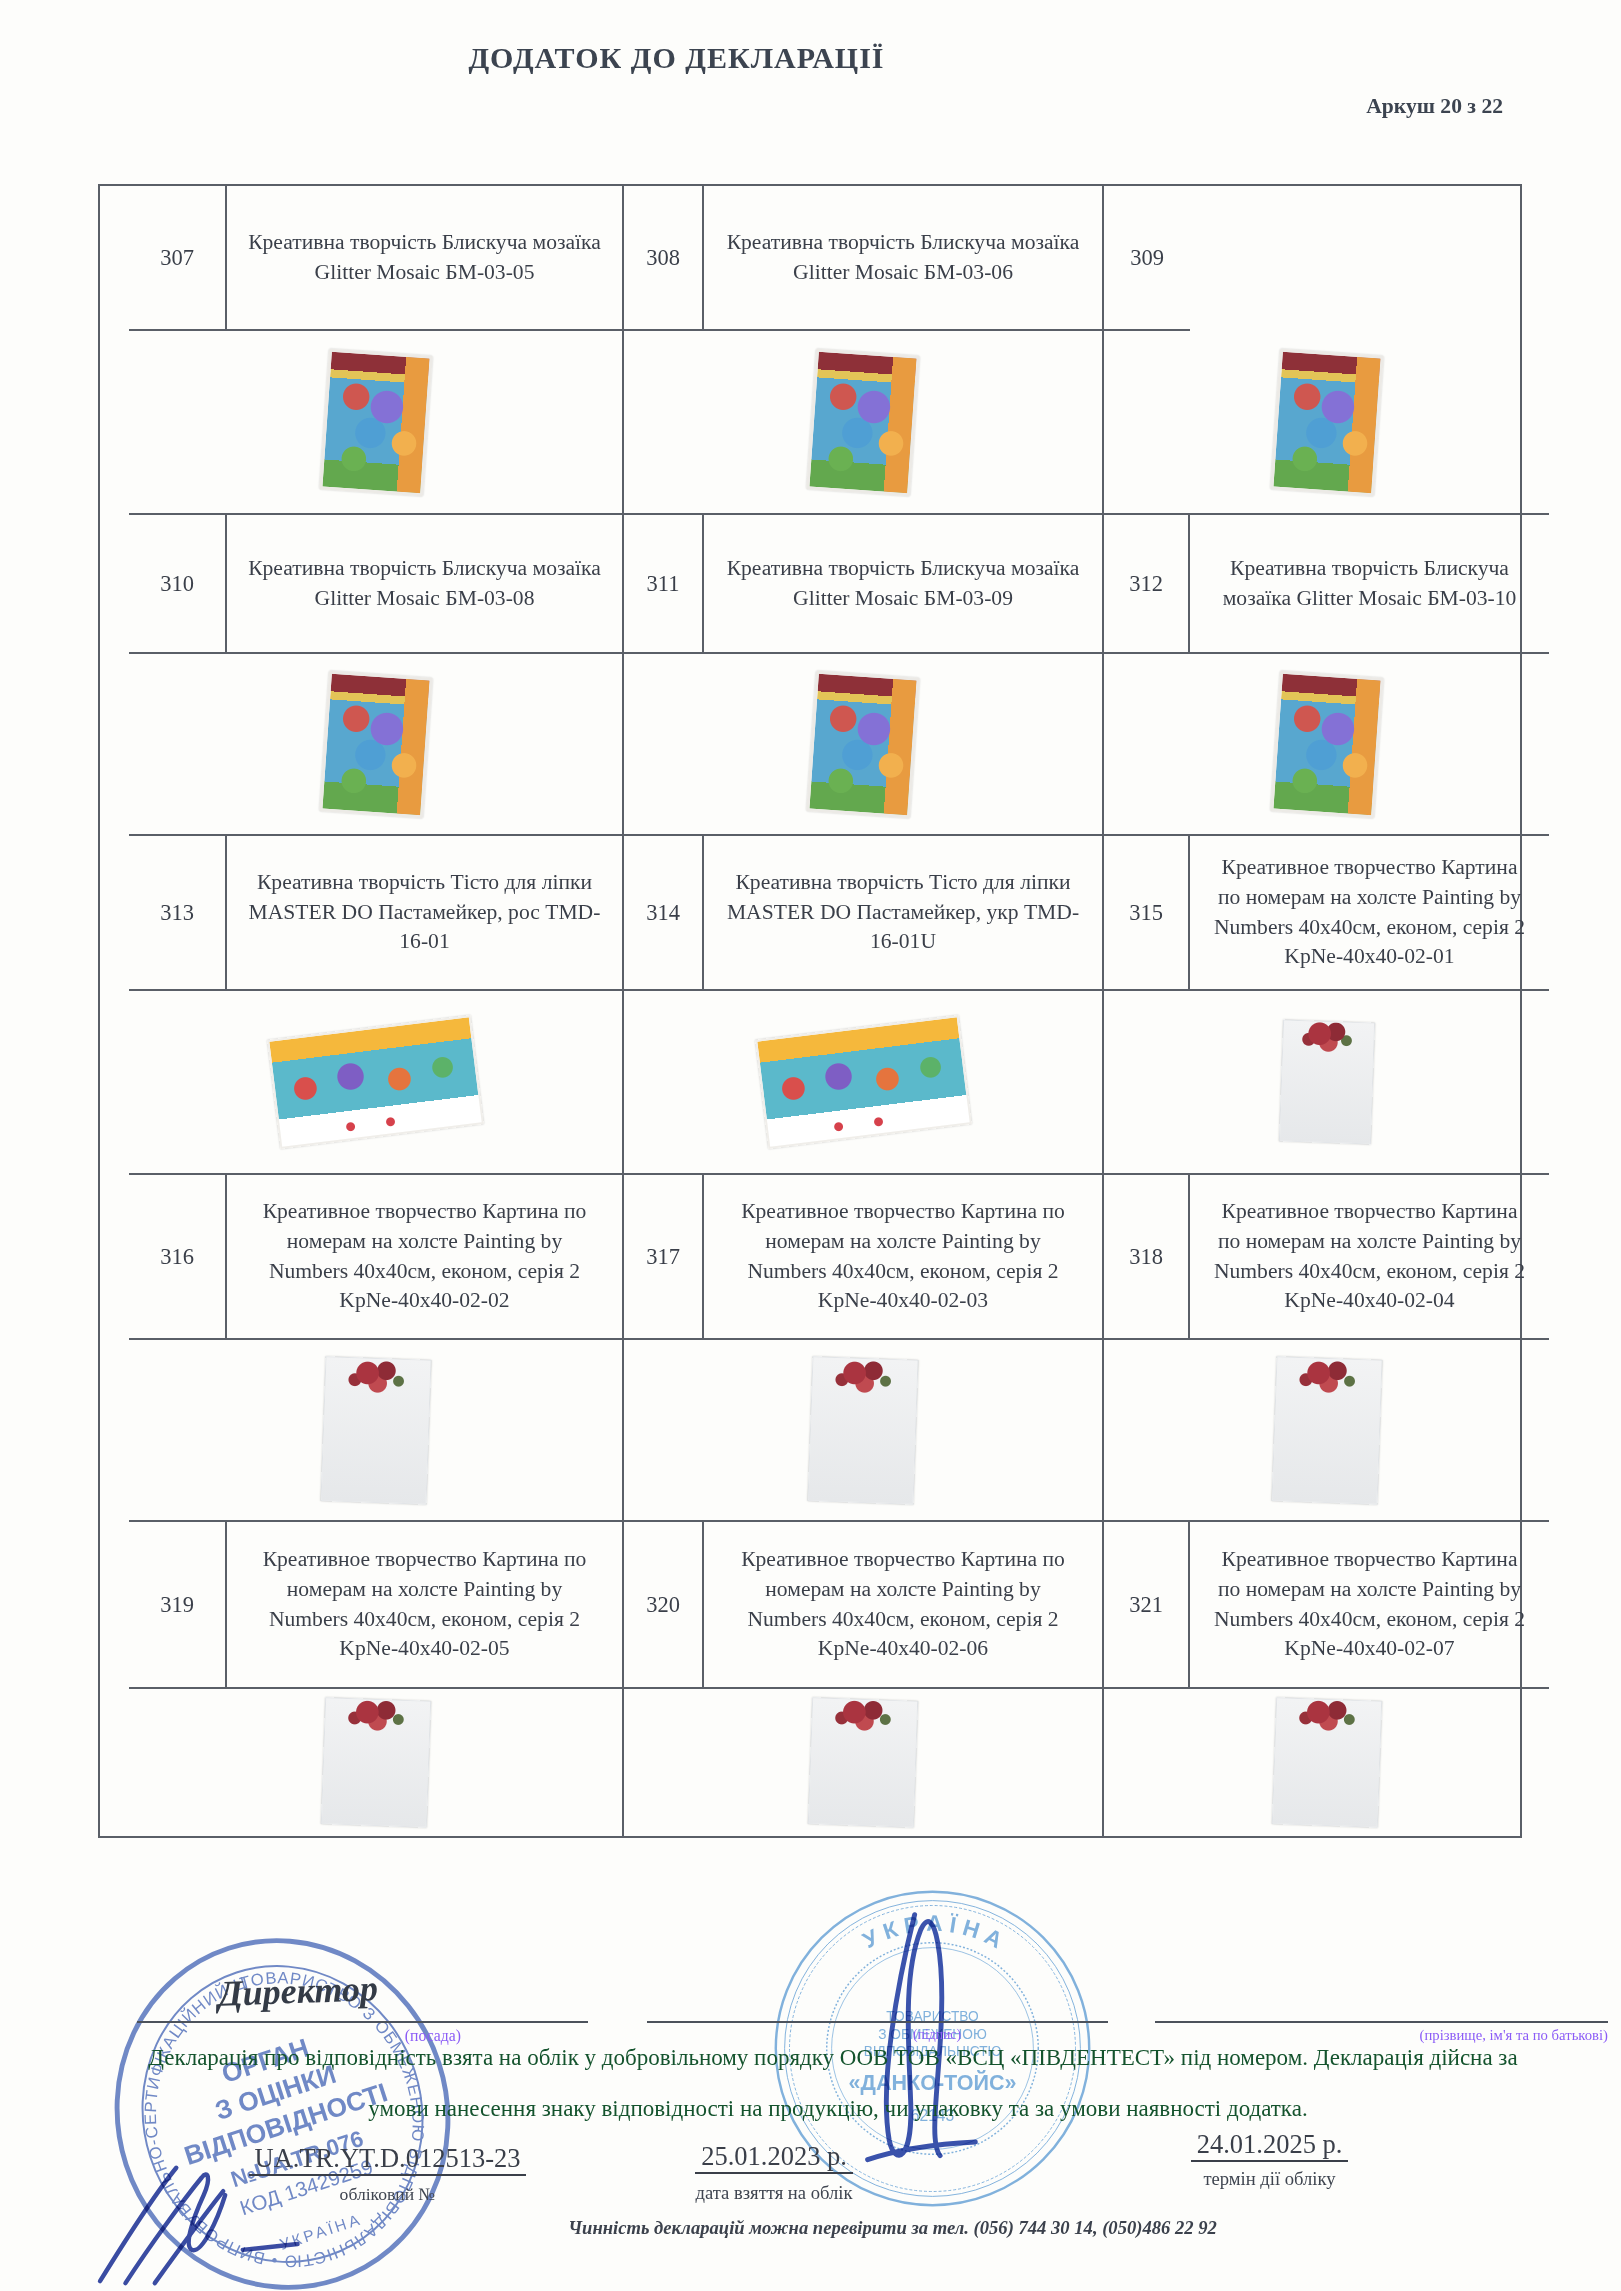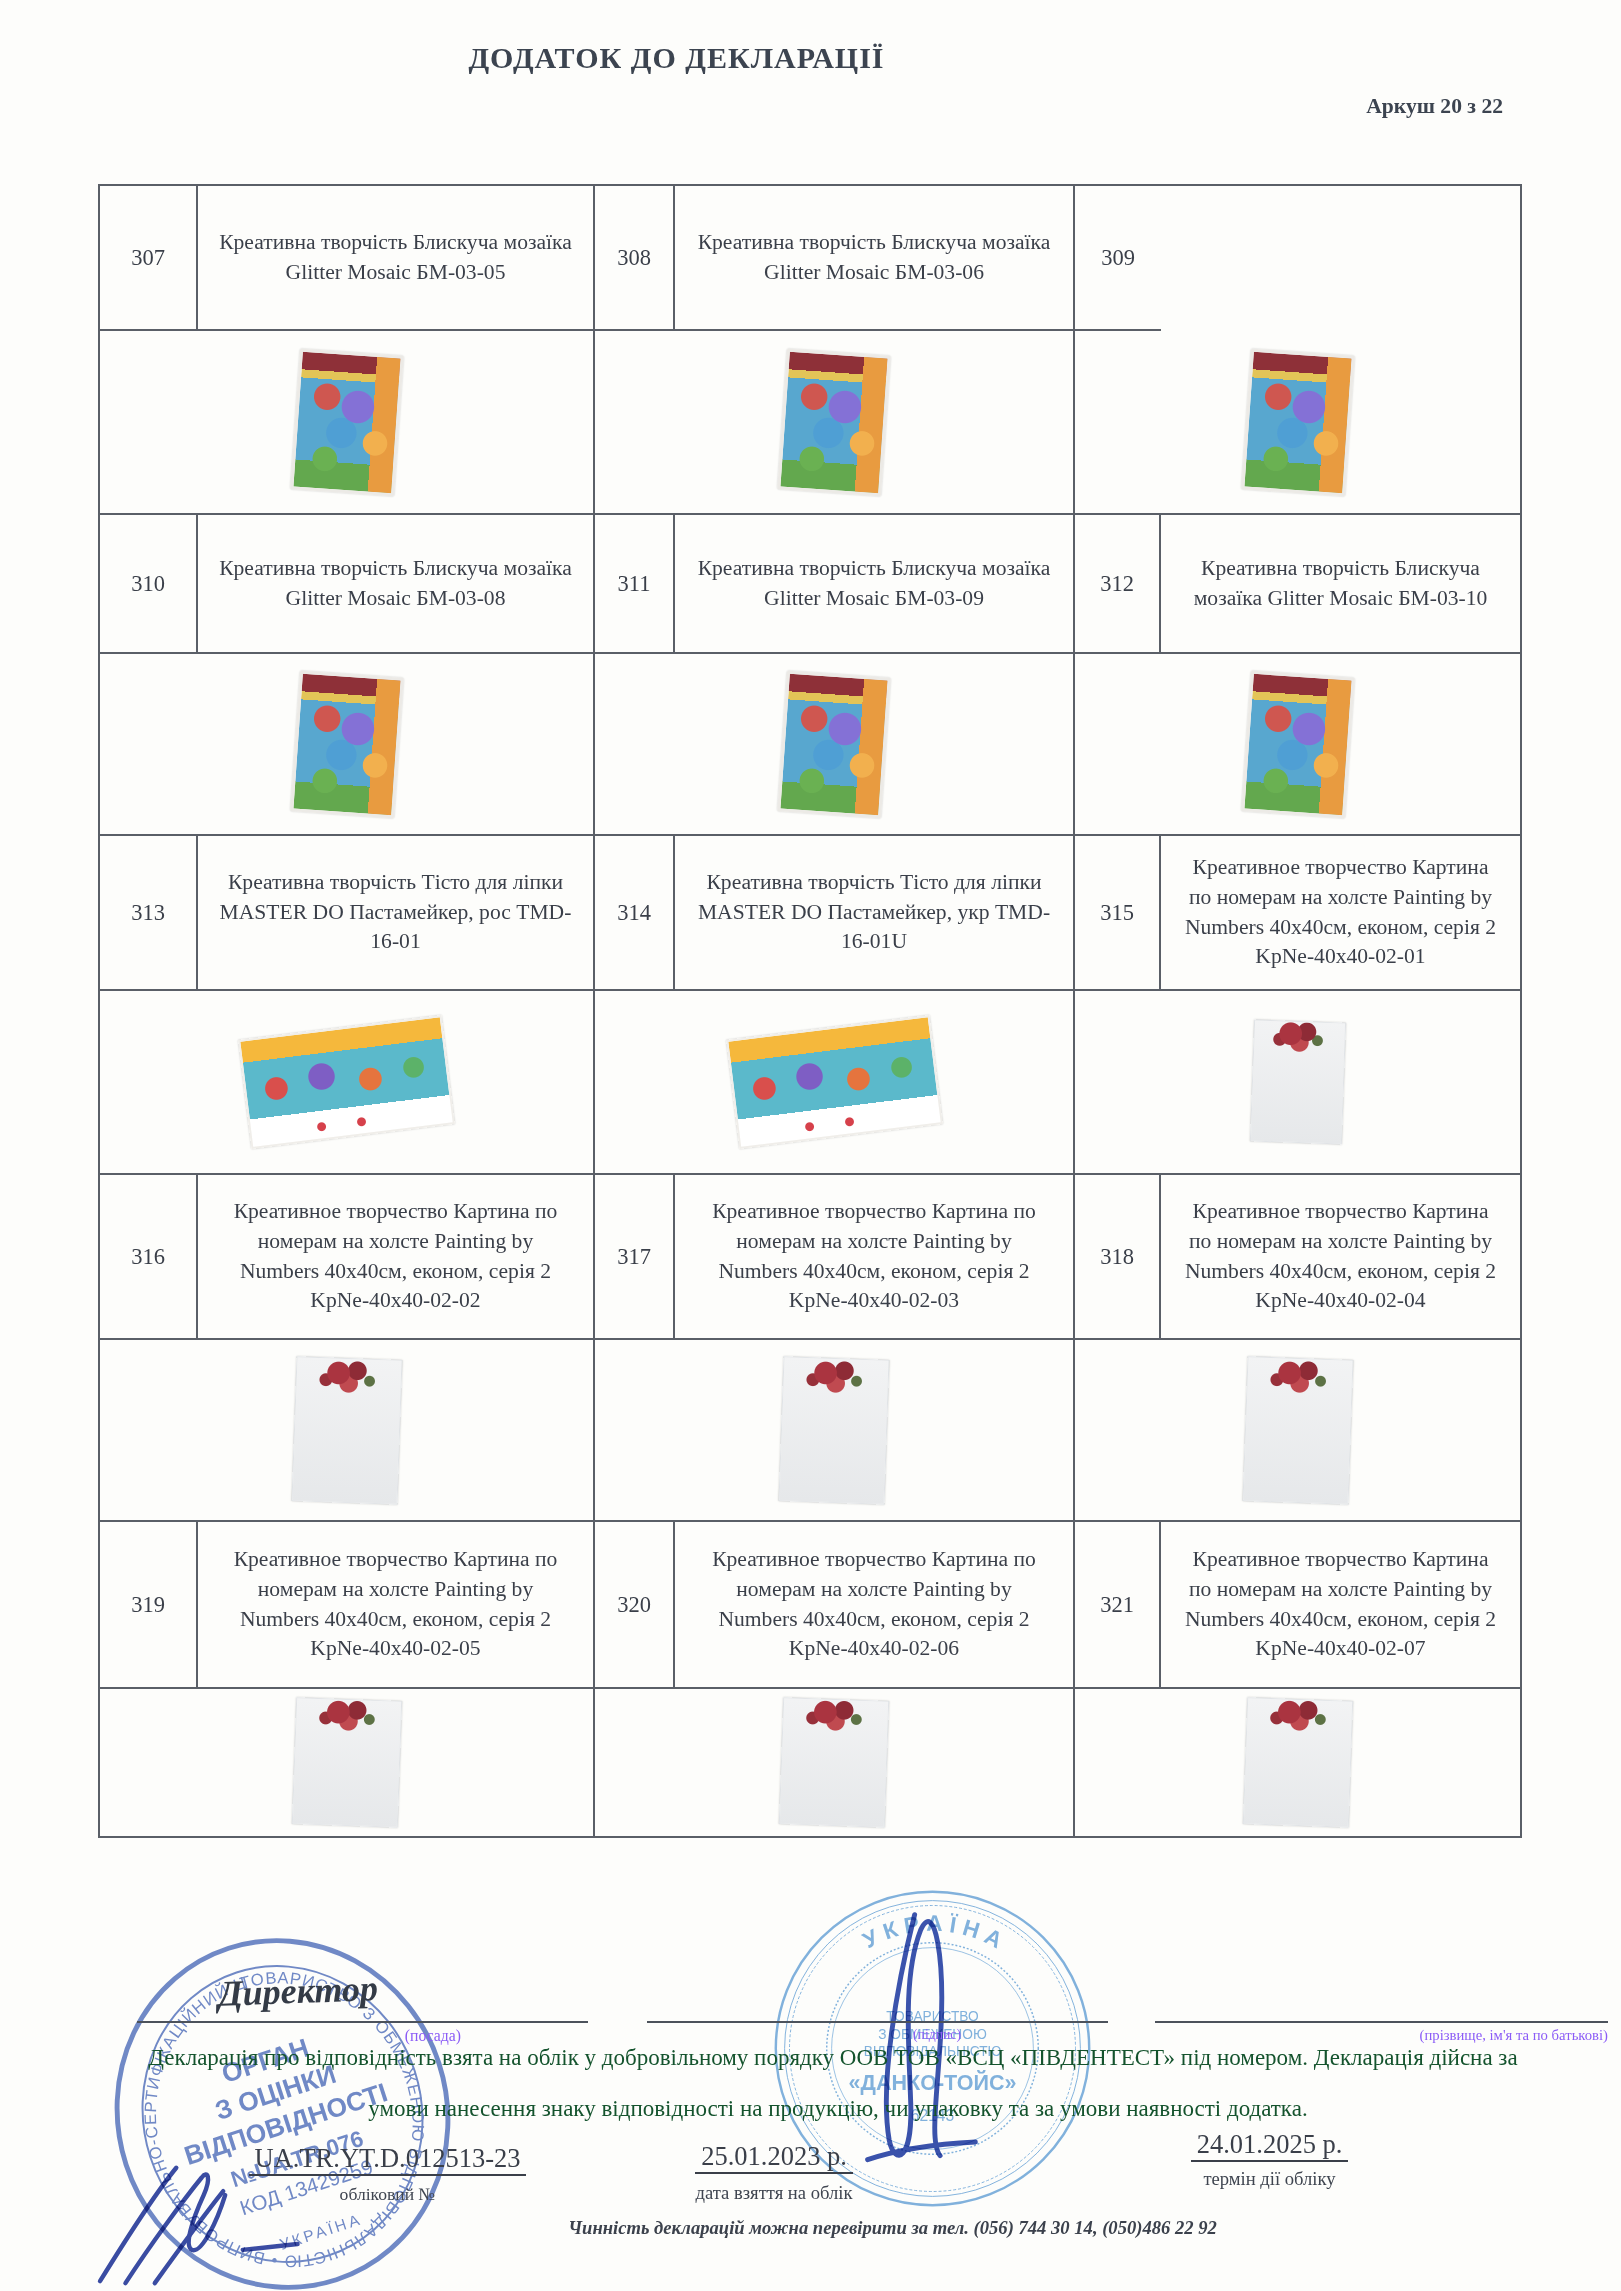--- a/index.html
+++ b/index.html
@@ -12,21 +12,21 @@
   .doc-title{
     position:absolute; left:0; top:41px; width:1353px; text-align:center;
     font-size:30px; font-weight:bold; letter-spacing:1px; color:#3c4450;
   }
   .sheet-label{
     position:absolute; right:118px; top:94px; font-size:21.6px; font-weight:bold; color:#3c4450;
   }
   
   .doc-table{
     position:absolute; left:98px; top:184px; width:1424px;
-    border:2px solid #5a5f67; box-sizing:border-box; background:#fdfdfb;
+    border:2px solid #5a5f67; box-sizing:border-box; background:#fdfdfb;padding-left:29px;
   }
   .trow{display:grid;}
   .trow.text{grid-template-columns:98px 397px 80px 400px 86px 359px;}
   .trow.imgs{grid-template-columns:495px 480px 445px;}
   .cell{
     border-right:2px solid #5a5f67; border-bottom:2px solid #5a5f67;
     display:flex; align-items:center; justify-content:center; box-sizing:border-box;
     text-align:center;
   }
   .cell:last-child{border-right:none;}

